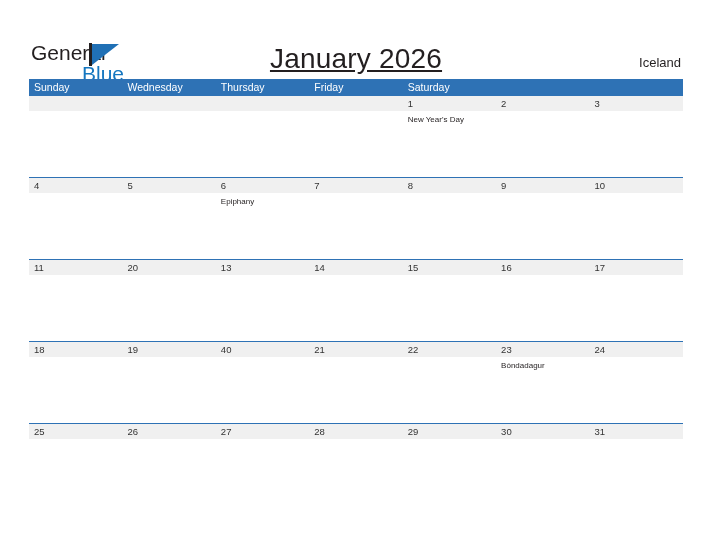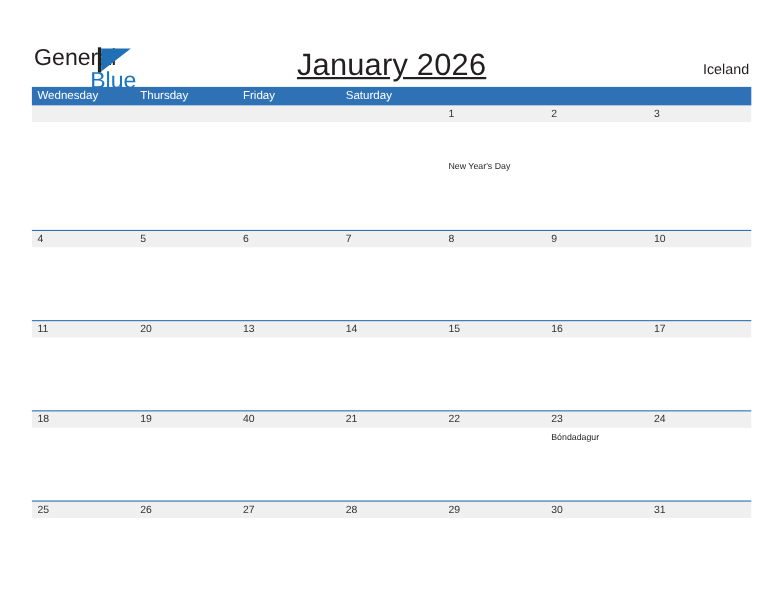--- a/index.html
+++ b/index.html
@@ -151,21 +151,20 @@
     font-family: "Liberation Sans", sans-serif;
   }
   .week .events {
     display: flex;
     width: 654px;
     height: 66px;
     background: #ffffff;
   }
   .week.first .events {
     height: 66px;
-    margin-top: 32px;
   }
   .event-cell {
     width: 93.43px;
     box-sizing: border-box;
     padding: 3px 4px 0 5px;
     font-size: 8px;
     line-height: 11px;
     color: #231f20;
     font-family: "Liberation Sans", sans-serif;
     word-wrap: break-word;
@@ -194,20 +193,21 @@
 
     <div class="cal-title">January 2026</div>
 
     <div class="country">Iceland</div>
 
   </div>
 
   <div class="calendar">
 
     <div class="weekday-row">
+      <div class="weekday">Sunday</div>
       <div class="weekday">Wednesday</div>
       <div class="weekday">Thursday</div>
       <div class="weekday">Friday</div>
       <div class="weekday">Saturday</div>
     </div>
 
     <div class="week first">
       <div class="dates">
         <div class="daynum-cell"></div>
         <div class="daynum-cell"></div>
@@ -253,20 +253,23 @@
         <div class="daynum-cell">10</div>
       </div>
       <div class="events">
         <div class="event-cell">
             <span class="event-text"></span>
           </div>
         <div class="event-cell">
             <span class="event-text"></span>
           </div>
         <div class="event-cell">
+            <span class="event-text">Epiphany</span>
+          </div>
+        <div class="event-cell">
             <span class="event-text"></span>
           </div>
         <div class="event-cell">
             <span class="event-text"></span>
           </div>
         <div class="event-cell">
             <span class="event-text"></span>
           </div>
         <div class="event-cell">
             <span class="event-text"></span>

